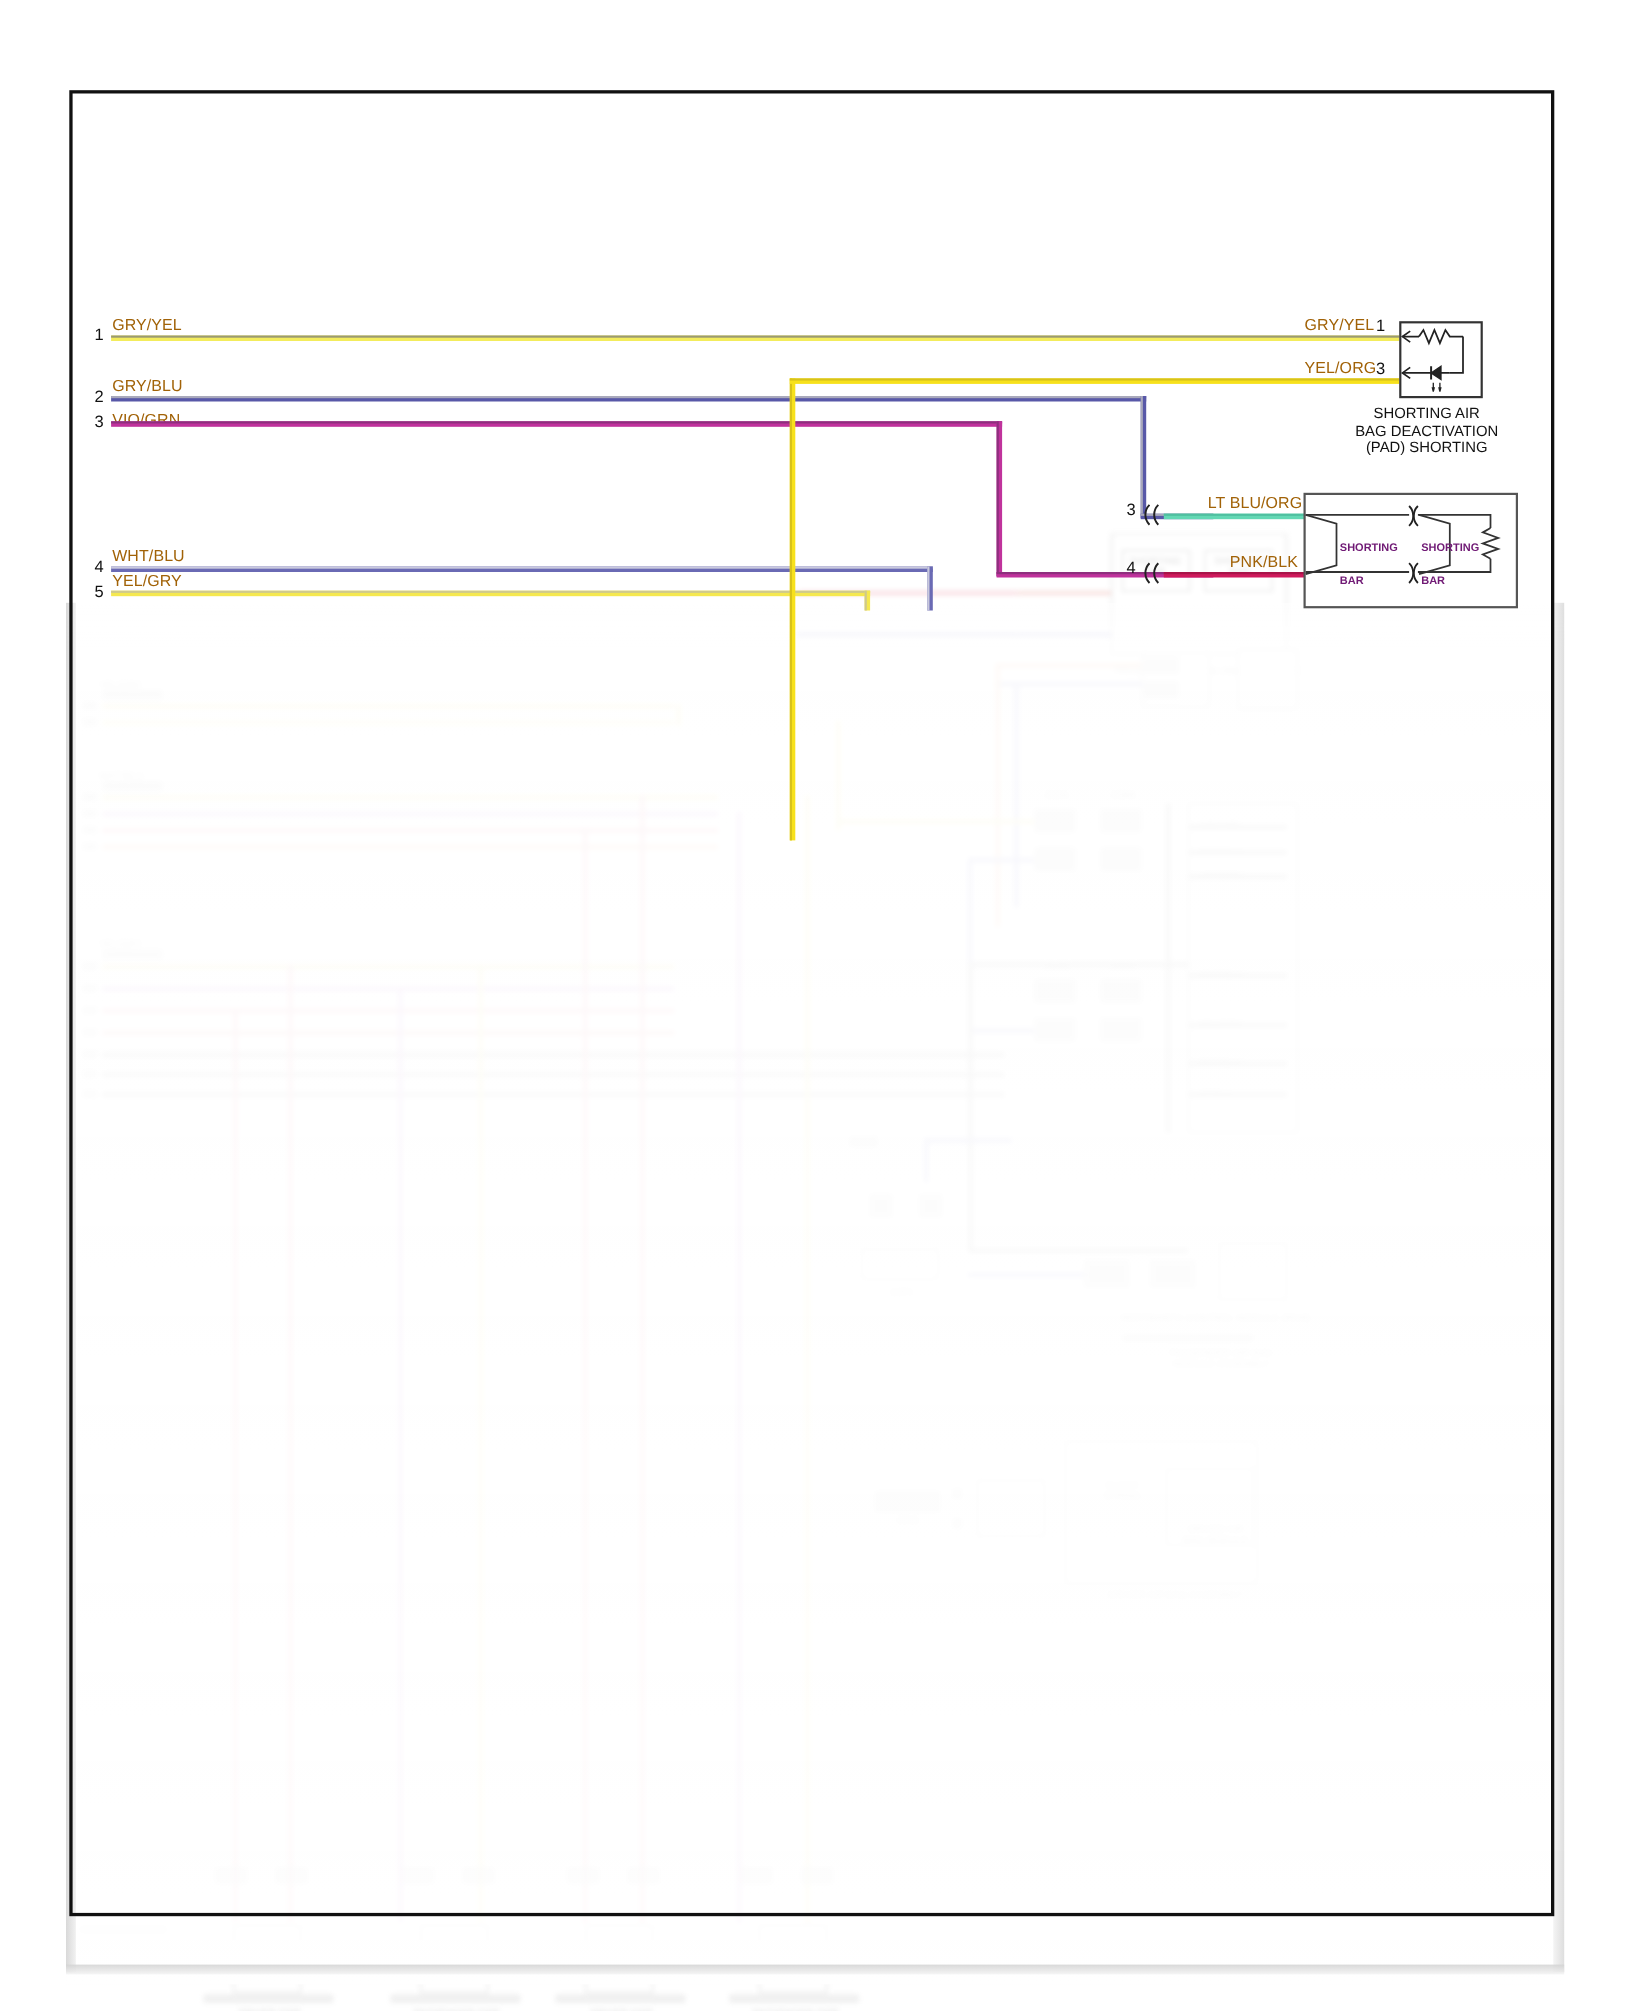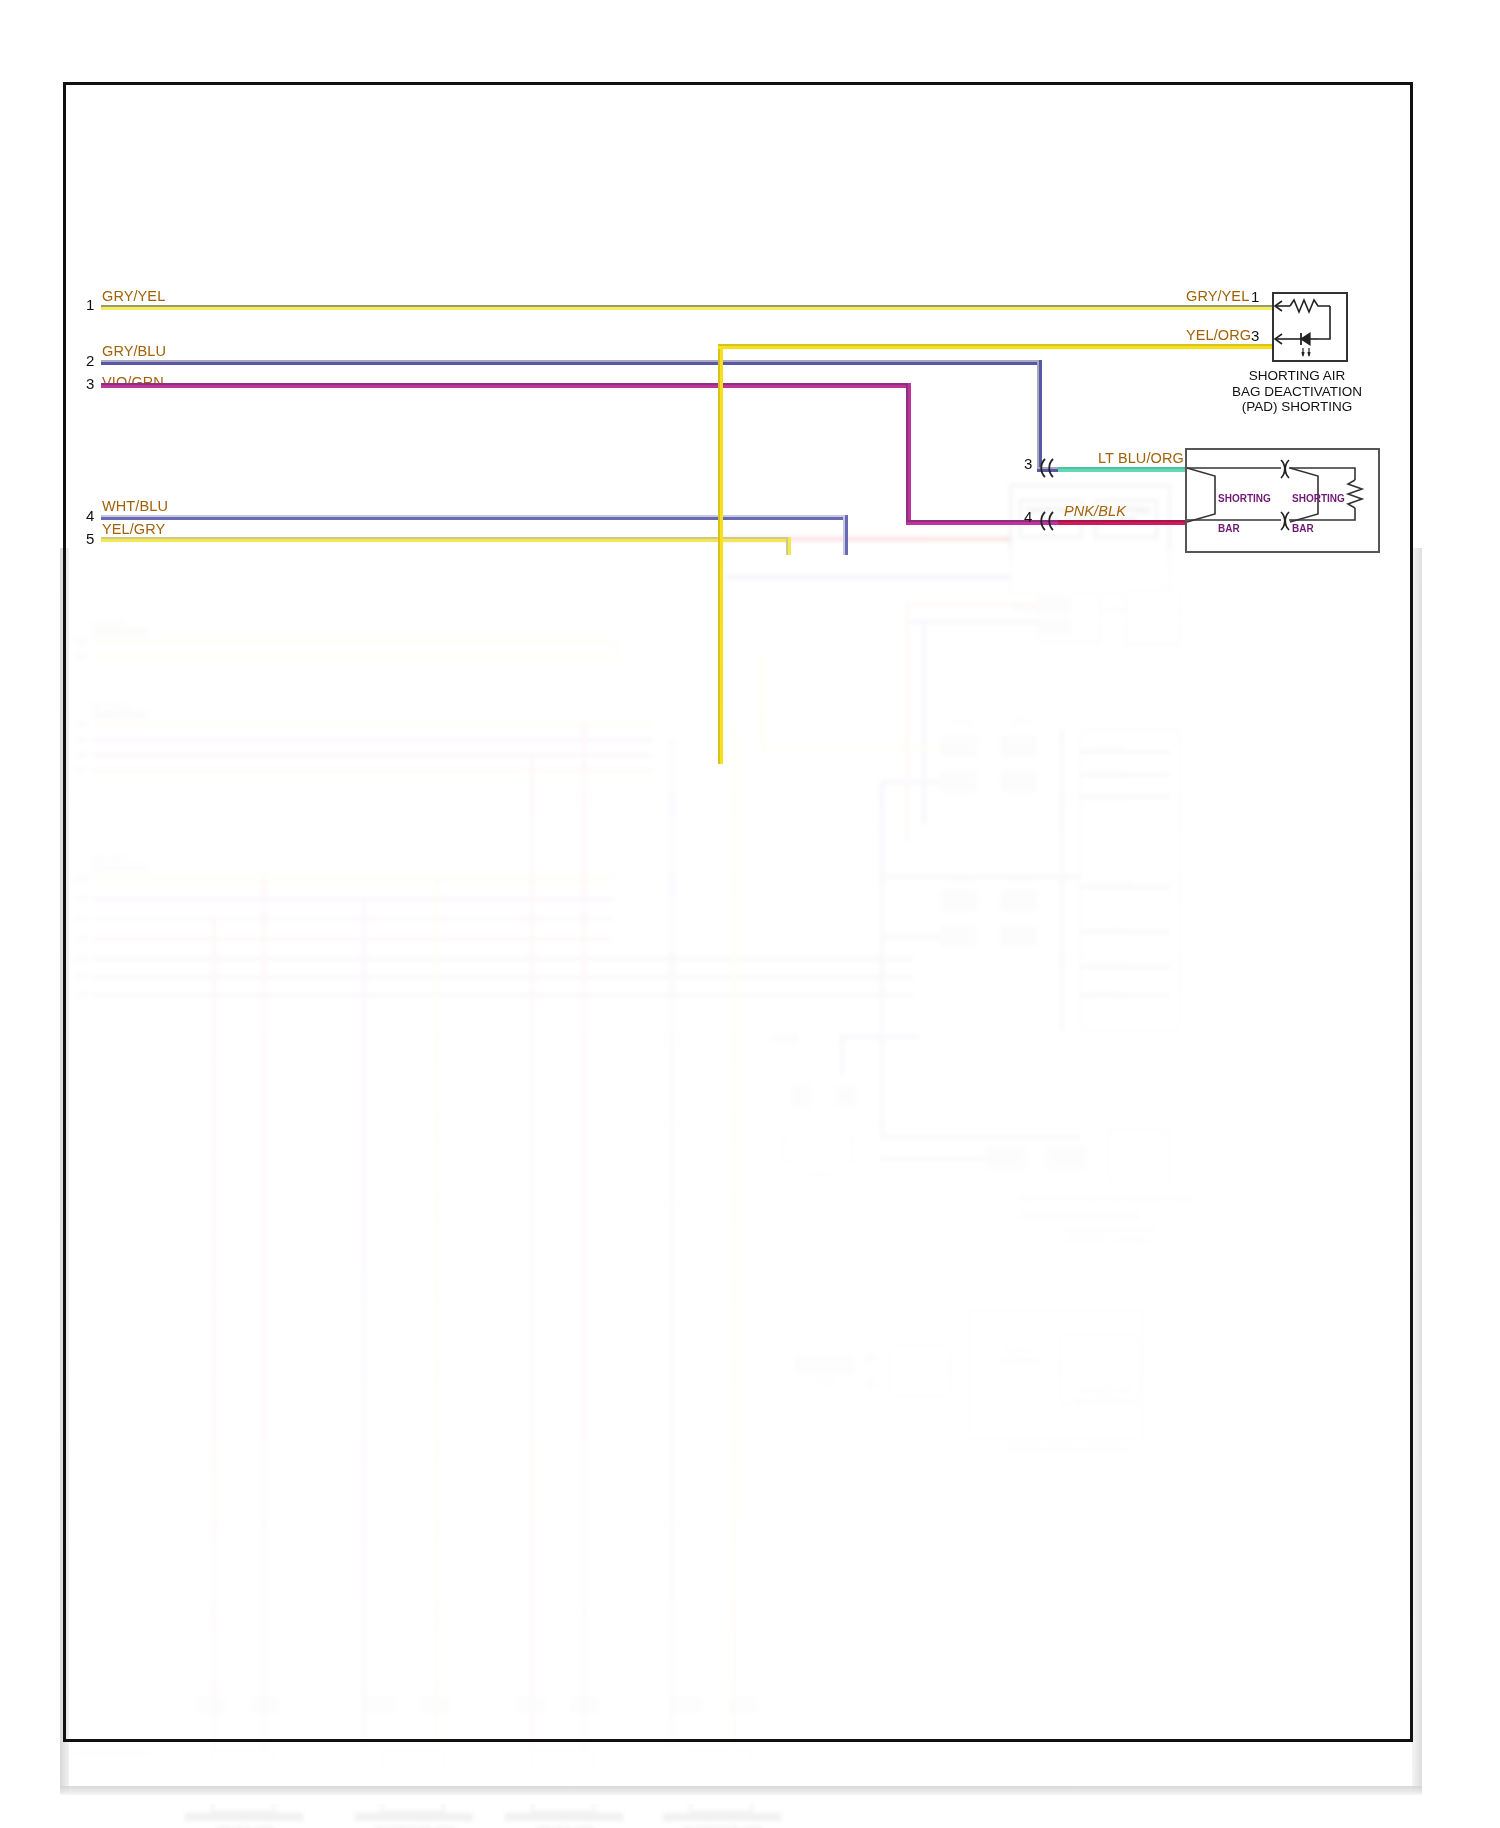--- a/index.html
+++ b/index.html
@@ -454,21 +454,21 @@
   </svg>
   <div class="wire h w-ltbluorg" style="left:1058px; top:467px; width:128px;"></div>
   <div class="wlabel" style="left:1098px; top:450px;">LT BLU/ORG</div>
 
   <div class="pinnum" style="left:1024px; top:508px;">4</div>
   <svg style="position:absolute; left:1038px; top:509px;" width="26" height="24">
     <path d="M7,3 C2,8 2,16 7,21" stroke="#222" stroke-width="1.8" fill="none"></path>
     <path d="M15,3 C10,8 10,16 15,21" stroke="#222" stroke-width="1.8" fill="none"></path>
   </svg>
   <div class="wire h w-pnkblk" style="left:1058px; top:520px; width:128px;"></div>
-  <div class="wlabel" style="left:1064px; top:503px;font-style:italic;">PNK/BLK</div>
+  <div class="wlabel" style="left:1118px; top:503px;">PNK/BLK</div>
 
   <div id="sb-box"></div>
 
   <svg style="position:absolute; left:1185px; top:448px;" width="198" height="108">
 
     <path d="M2,20 L30,28 L30,66 L2,74" stroke="#333" stroke-width="1.6" fill="none"></path>
 
     <path d="M105,20 L133,28 L133,66 L105,74" stroke="#333" stroke-width="1.6" fill="none"></path>
 
     <path d="M96,12 C101,17 101,25 96,30" stroke="#222" stroke-width="1.7" fill="none"></path>

